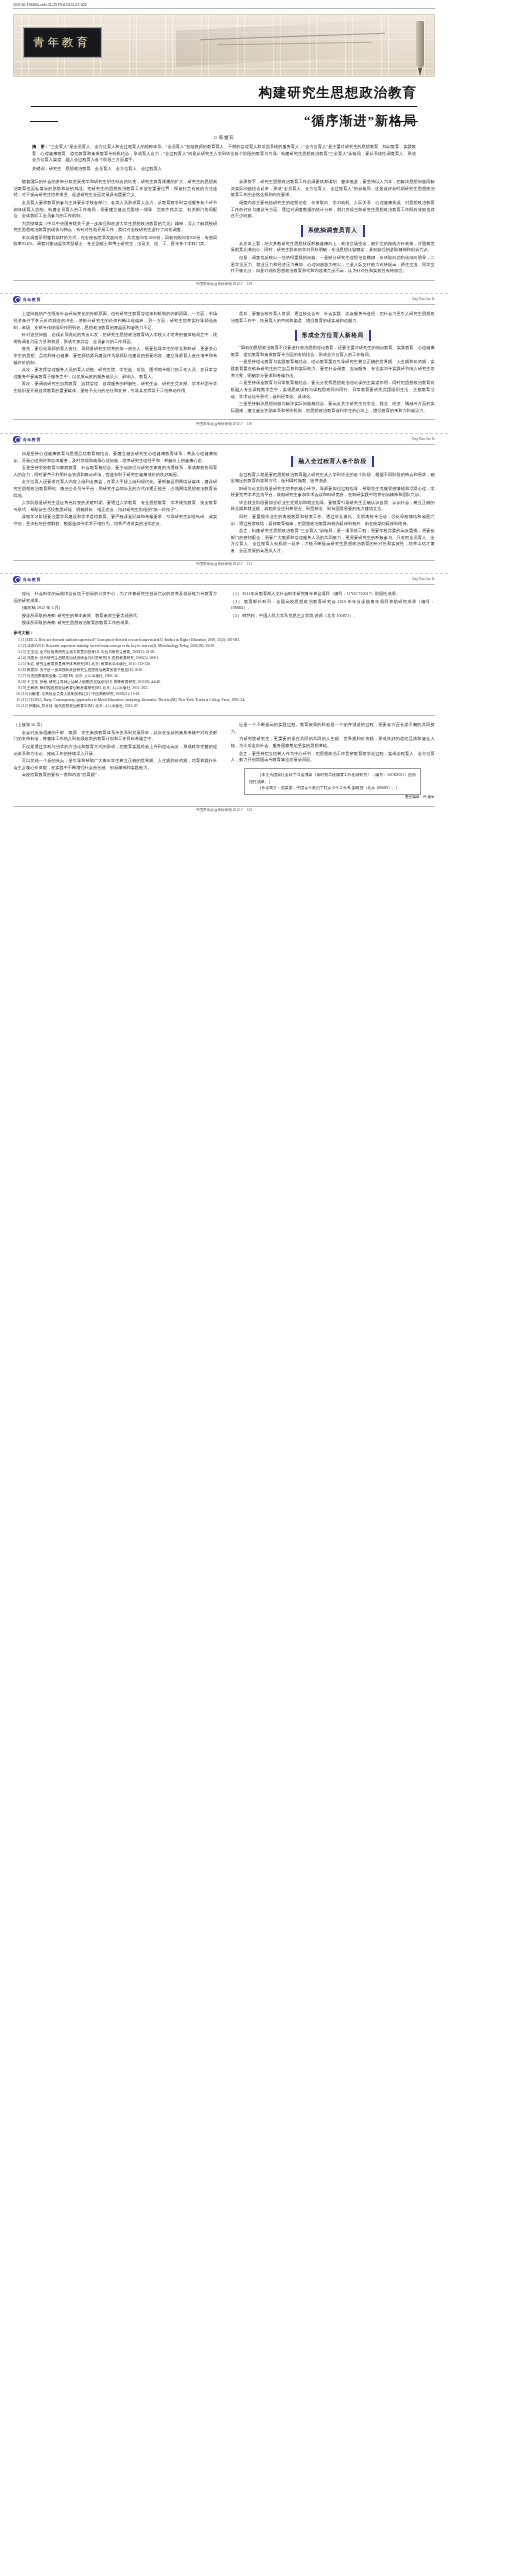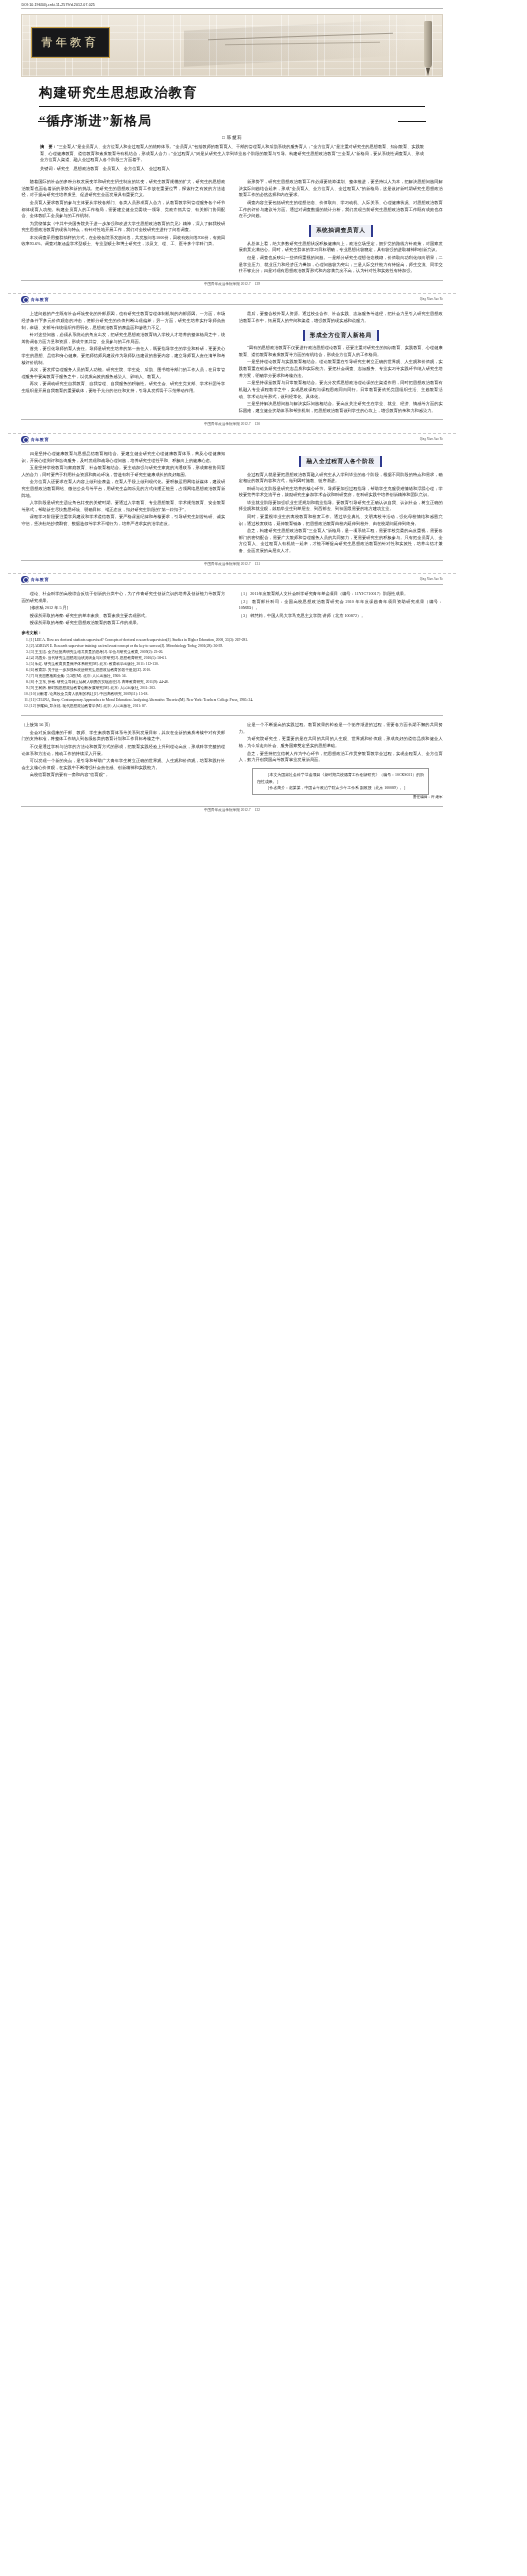--- a/index.html
+++ b/index.html
@@ -1,36 +1,36 @@
 <!DOCTYPE html>
 <html style="font-size:8.2px"><head>
 <meta charset="utf-8">
 <style>
   html,body{margin:0;padding:0;background:#ffffff;}
   body{width:528px;font-family:"Liberation Serif",serif;color:#1a1a1a;}
-  .page{position:relative;width:448px;padding-left:8px;}
+  .page{position:relative;width:448px;}
   .doi{font-family:"Liberation Sans",sans-serif;font-size:3.6px;color:#222;padding:3.1px 0 1px 13.4px;letter-spacing:0.1px;}
   .hdrline{border-top:0.5px solid #b7b7b7;margin:0 13.4px;}
   .runhead{display:flex;justify-content:space-between;align-items:center;margin:0 13.4px;padding:1.5px 0 1px 0;border-bottom:0.5px solid #b7b7b7;}
   .runhead .logo{display:flex;align-items:center;gap:2.1px;}
   .runhead .logo .circ{width:7.2px;height:7.2px;border-radius:50%;background:#2f3a8f;display:inline-block;position:relative;}
   .runhead .logo .circ:after{content:"";position:absolute;left:1.5px;top:1.5px;width:4.1px;height:4.1px;border-radius:50%;border:0.5px solid #fff;}
   .runhead .cn{font-size:4.1px;color:#2f3a8f;font-weight:bold;letter-spacing:0.5px;}
   .runhead .en{font-size:3.1px;color:#555;font-style:italic;}
   .banner{margin:5.2px 13.4px 0 13.4px;height:61px;background:linear-gradient(180deg,#efe9de 0%,#e6ded0 55%,#ded5c5 100%);position:relative;overflow:hidden;border:0.5px solid #d9d0c0;}
   .banner .grid{position:absolute;inset:0;background-image:repeating-linear-gradient(90deg,rgba(255,255,255,.45) 0 0.5px,transparent 0.5px 7.2px),repeating-linear-gradient(0deg,rgba(255,255,255,.30) 0 0.5px,transparent 0.5px 7.2px);}
   .banner .plate{position:absolute;left:8.2px;top:11.3px;width:77px;height:29px;background:#18181a;border:1.5px solid #c9a24a;box-shadow:0 0 0 1px #2d2d30 inset;display:flex;align-items:center;justify-content:center;}
   .banner .plate span{color:#f0e3b8;font-size:11.3px;letter-spacing:3.1px;font-family:"DejaVu Serif",serif;}
   .banner .brush{position:absolute;right:36px;top:9.3px;width:222px;height:36px;background:linear-gradient(105deg,rgba(120,110,95,.18),rgba(120,110,95,0));transform:skewY(-3deg);}
   .banner .stroke{position:absolute;right:49px;top:20.6px;width:185px;height:1px;background:#6d6455;opacity:.55;transform:rotate(-2deg);}
   .banner .stroke2{position:absolute;right:62px;top:28px;width:155px;height:0.5px;background:#6d6455;opacity:.4;transform:rotate(-1deg);}
   .banner .pen{position:absolute;right:9.3px;top:6.2px;width:8.2px;height:47px;background:linear-gradient(90deg,#cfc6b4,#8f8676);border-radius:1.5px 1.5px 4.1px 4.1px;}
   .banner .pen:after{content:"";position:absolute;left:1.5px;bottom:-7.2px;border-left:2.6px solid transparent;border-right:2.6px solid transparent;border-top:8.2px solid #5a5246;}
 
-  .title-wrap{margin:7.2px 31px 2.1px 31px;text-align:left;}
+  .title-wrap{margin:7.2px 31px 2.1px 31px;text-align:right;}
   .title-main{font-size:13.4px;font-weight:bold;letter-spacing:1px;border-bottom:1px solid #1a1a1a;padding-bottom:3.1px;display:block;}
   .title-sub{font-size:13px;font-weight:bold;letter-spacing:1px;margin-top:5.2px;position:relative;display:block;}
   .title-sub:before,.title-sub:after{content:"";position:absolute;top:50%;width:28px;height:0.5px;background:#1a1a1a;}
   .title-sub:before{left:-1px;}
   .title-sub:after{right:-1px;}
   .byline{text-align:center;font-size:4.6px;margin:5.2px 0 4.1px 0;letter-spacing:0.5px;}
   .abs{margin:2.1px 32px 0 32px;font-size:4.2px;line-height:1.55;text-align:justify;}
   .abs b{font-weight:bold;}
   .kw{margin:2.6px 32px 0 32px;font-size:4.2px;line-height:1.55;}
 

